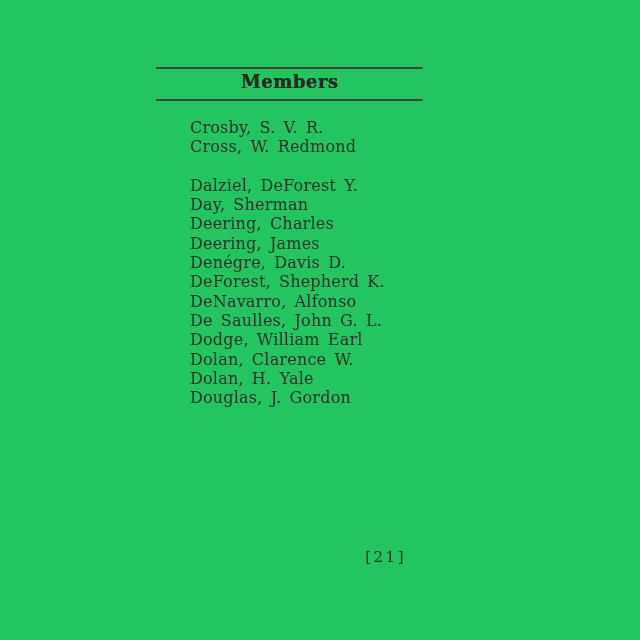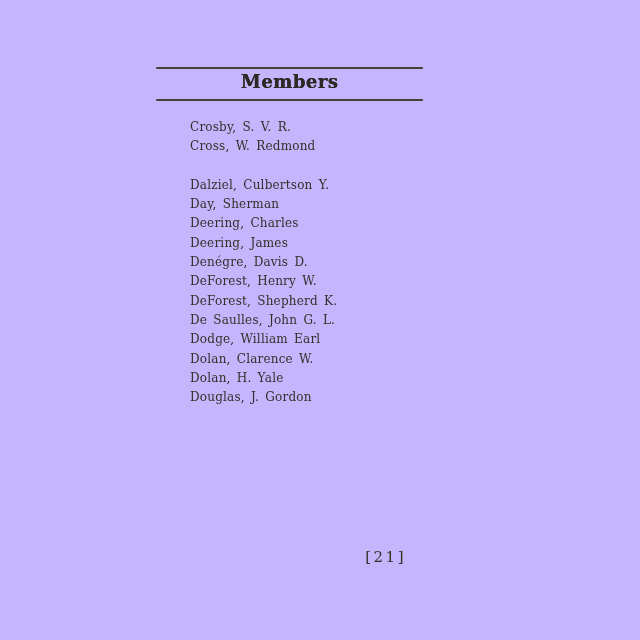--- a/index.html
+++ b/index.html
@@ -11,21 +11,21 @@
     height: 640px;
     background: #fcfcfa;
     font-family: "DejaVu Serif", "Liberation Serif", serif;
     color: #34302a;
     overflow: hidden;
   }
   .page {
     position: relative;
     width: 640px;
     height: 640px;
-    background: #c4b5fd;
+    background: #22c55e;
   }
   .rule {
     position: absolute;
     left: 156px;
     width: 267px;
     height: 2px;
     background: #44403a;
     border-radius: 1px;
   }
   .rule-top { top: 67px; }
@@ -40,21 +40,21 @@
     font-weight: bold;
     letter-spacing: 0.5px;
     color: #2c2925;
     
     text-shadow: 0.4px 0 0 #2c2925;
   }
   .members-list {
     position: absolute;
     left: 190px;
     top: 118px;
-    font-size: 12px;
+    font-size: 16px;
     line-height: 19.3px;
     word-spacing: 0.18em;
     letter-spacing: 0.2px;
   }
   .member-group + .member-group {
     margin-top: 19.3px;
   }
   .member-name {
     white-space: nowrap;
   }
@@ -85,37 +85,37 @@
     <div class="member-group">
 
         <div class="member-name">Crosby, S. V. R.</div>
 
         <div class="member-name">Cross, W. Redmond</div>
 
       </div>
 
     <div class="member-group">
 
-        <div class="member-name">Dalziel, Culbertson Y.</div>
+        <div class="member-name">Dalziel, DeForest Y.</div>
 
 
         <div class="member-name">Day, Sherman</div>
 
         <div class="member-name">Deering, Charles</div>
 
         <div class="member-name">Deering, James</div>
 
 
         <div class="member-name">Denégre, Davis D.</div>
 
-        <div class="member-name">DeForest, Henry W.</div>
 
         <div class="member-name">DeForest, Shepherd K.</div>
 
 
+        <div class="member-name">DeNavarro, Alfonso</div>
 
         <div class="member-name">De Saulles, John G. L.</div>
 
 
 
         <div class="member-name">Dodge, William Earl</div>
 
         <div class="member-name">Dolan, Clarence W.</div>
 
         <div class="member-name">Dolan, H. Yale</div>

